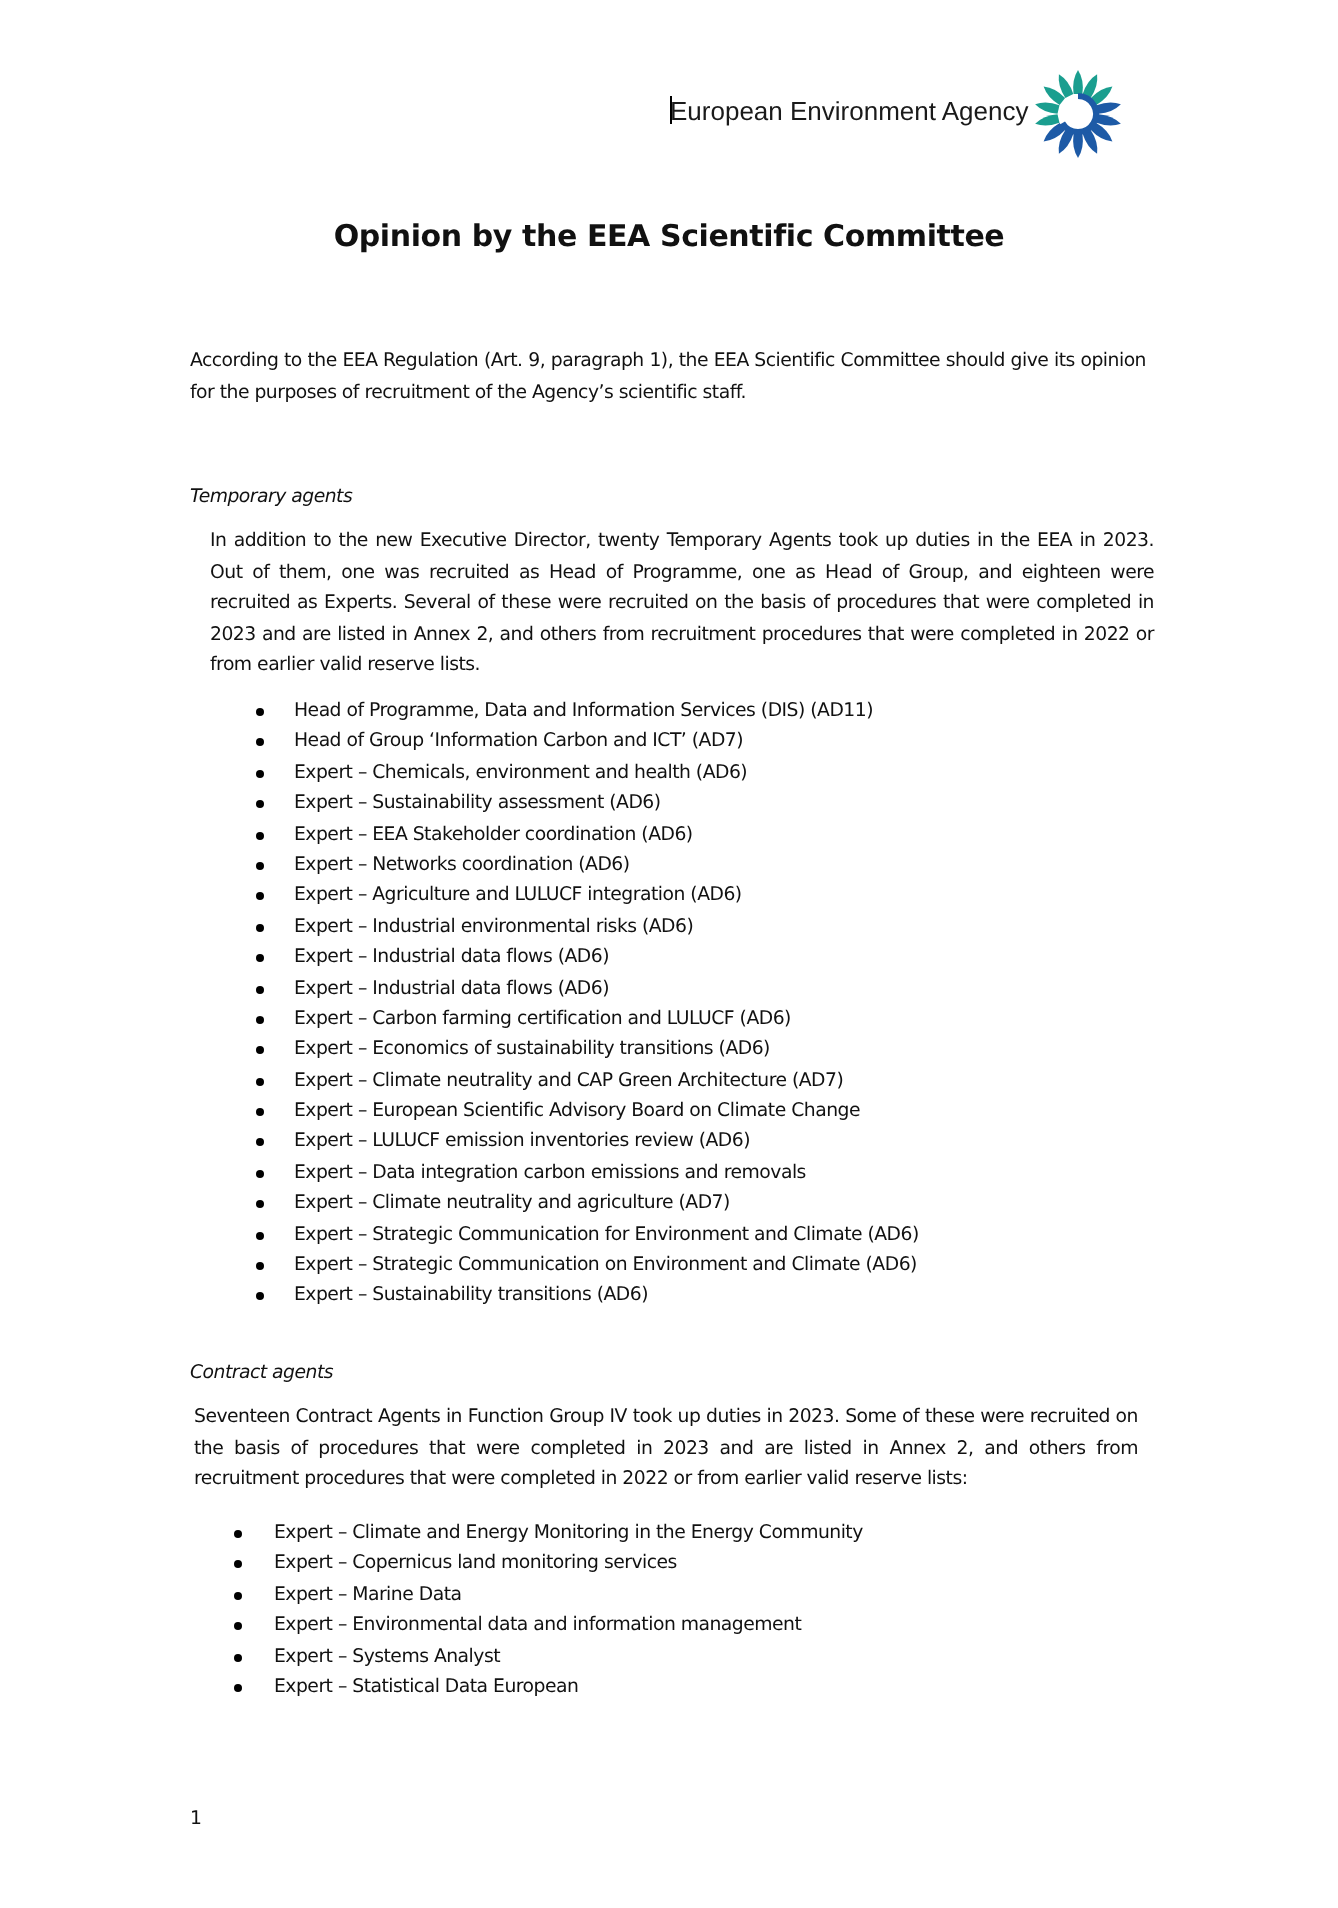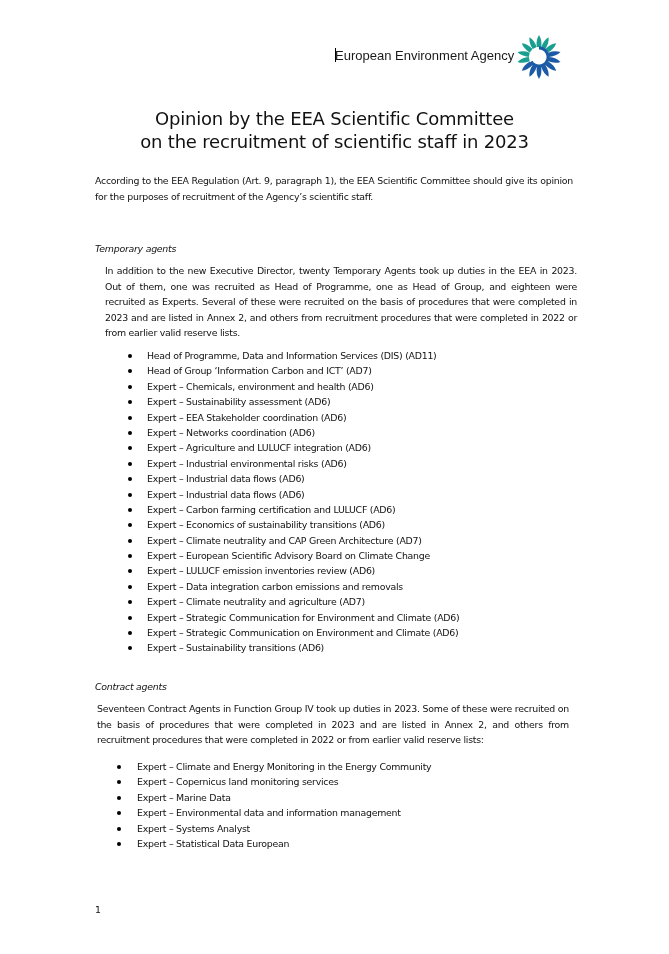--- a/index.html
+++ b/index.html
@@ -6,21 +6,21 @@
   body { width: 669px; height: 954px; position: relative; overflow: hidden;
          font-family: "DejaVu Sans", "Liberation Sans", sans-serif; color: #111; }
   .page { position: absolute; left: 0; top: 0; width: 669px; height: 954px; background: #fff; }
 
   .agency-name { position: absolute; left: 335px; top: 48px; font-family: "Liberation Sans", sans-serif;
                  font-size: 13px; color: #1a1a1a; white-space: nowrap; }
   .cursor { position: absolute; left: 335px; top: 48px; width: 1px; height: 14px; background: #000; }
   .logo { position: absolute; left: 516px; top: 34px; width: 46px; height: 46px; }
 
   .title { position: absolute; left: 0; width: 669px; text-align: center; top: 107px;
-           font-family: "DejaVu Sans", sans-serif; font-weight: normal; font-size: 18px;
+           font-family: "DejaVu Sans", sans-serif; font-weight: bold; font-size: 15px;
            line-height: 23px; color: #111; letter-spacing: -0.2px; }
   .title div { white-space: nowrap; }
 
   .p { position: absolute; font-size: 9.4px; line-height: 15.6px; color: #111;
        font-family: "DejaVu Sans", sans-serif; letter-spacing: -0.25px; }
   .p.just { text-align: justify; text-align-last: left; }
   .intro { left: 95px; top: 173px; width: 478px; }
   .intro2 { left: 95px; top: 216px; width: 478px; white-space: nowrap; }
   .heading-it { position: absolute; left: 95px; font-style: italic; font-size: 9.4px;
                 font-family: "DejaVu Sans", sans-serif; letter-spacing: -0.25px; white-space: nowrap; }
@@ -65,21 +65,20 @@
         <path d="M 10 -2.2 Q 17 -3.2 22 0 Q 17 3.2 10 2.2 Z" transform="rotate(167.14285714285714)" fill="#1a9e8f"></path>
         <path d="M 10 -2.2 Q 17 -3.2 22 0 Q 17 3.2 10 2.2 Z" transform="rotate(192.85714285714286)" fill="#1a9e8f"></path>
         <path d="M 10 -2.2 Q 17 -3.2 22 0 Q 17 3.2 10 2.2 Z" transform="rotate(218.57142857142856)" fill="#1a9e8f"></path>
         <path d="M 10 -2.2 Q 17 -3.2 22 0 Q 17 3.2 10 2.2 Z" transform="rotate(244.28571428571428)" fill="#1a9e8f"></path>
         <path d="M 0 -9 A 9 9 0 1 1 -7.8 4.5" fill="none" stroke="#1d5aa6" stroke-width="3"></path>
       </g>
   </svg>
 
   <div class="title">
     <div>Opinion by the EEA Scientific Committee</div>
-    <div>on the recruitment of scientific staff in 2023</div>
   </div>
 
   <div class="p just intro">According to the EEA Regulation (Art. 9, paragraph 1), the EEA Scientific Committee should give its opinion for the purposes of recruitment of the Agency’s scientific staff.</div>
 
   <div class="heading-it h-temp">Temporary agents</div>
   <div class="p just ta-para">In addition to the new Executive Director, twenty Temporary Agents took up duties in the EEA in 2023. Out of them, one was recruited as Head of Programme, one as Head of Group, and eighteen were recruited as Experts. Several of these were recruited on the basis of procedures that were completed in 2023 and are listed in Annex 2, and others from recruitment procedures that were completed in 2022 or from earlier valid reserve lists.</div>
 
   <ul class="blist ta-list">
     <li>
         <span class="dot"></span>

